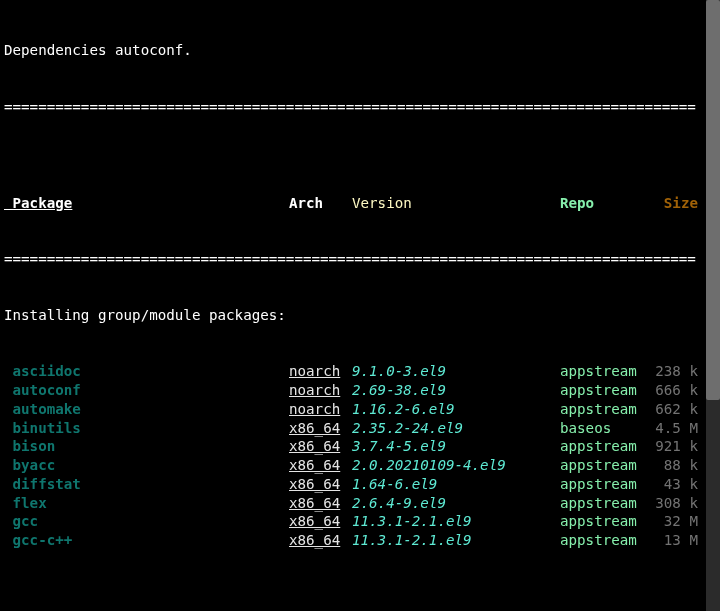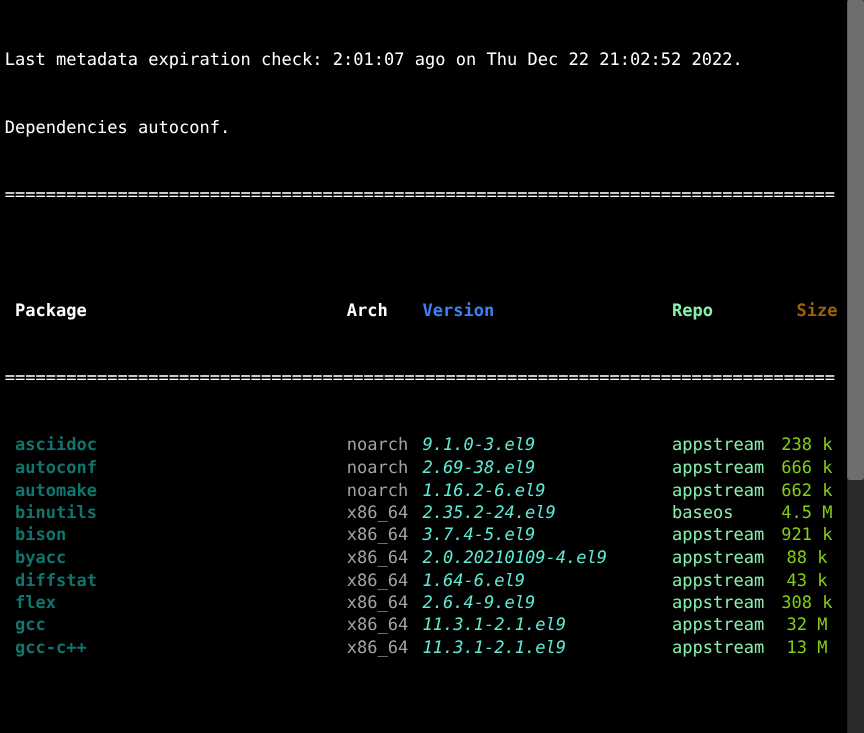--- a/index.html
+++ b/index.html
@@ -16,46 +16,46 @@
     position: relative;
   }
   .screen {
     padding: 4px 4px 0 4px;
     white-space: pre;
   }
   .white { color: #ffffff; }
   .bright { color: #ffffff; font-weight: bold; }
   .row { display:block; }
   .pnm { color:#0f766e; font-weight:bold; display:inline-block; width: 285px; }
-  .arch { color:#a3a3a3; display:inline-block; width: 63px; }
+  .arch { color:#e5e5e5; display:inline-block; width: 63px; text-decoration: underline; }
   .ver { color:#5eead4; display:inline-block; width: 208px; font-style: italic; }
   .repo { color:#86efac; display:inline-block; width: 87px; }
-  .size { color:#84cc16; display:inline-block; text-align:center; width: 51px; }
-  .hdr-pnm { color:#fff; font-weight:bold; display:inline-block; width:285px; }
+  .size { color:#737373; display:inline-block; text-align:right; width: 51px; }
+  .hdr-pnm { color:#fff; font-weight:bold; display:inline-block; width:285px;text-decoration:underline; }
   .hdr-arch { color:#fff; font-weight:bold; display:inline-block; width:63px;margin-top:40px; }
-  .hdr-ver  { color:#3b82f6; font-weight:bold; display:inline-block; width:208px; }
+  .hdr-ver  { color:#fef9c3; font-weight:normal; display:inline-block; width:208px; }
   .hdr-repo { color:#86efac; font-weight:bold; display:inline-block; width:87px; }
   .hdr-size { color:#a16207; font-weight:bold; display:inline-block; text-align:right; width:51px; }
   .rule { color:#fff; overflow:hidden; display:block; }
   
   .scrollbar-track {
     position:absolute; top:0; right:0; width:14px; height:611px;
     background:#2b2b2b;
   }
   .scrollbar-thumb {
     position:absolute; right:0; top:0; width:14px; height:400px;
     background:#6e6e6e; border-radius:2px;
   }
 </style>
 </head>
 <body>
 <div class="screen">
-  <span class="row white">Last metadata expiration check: 2:01:07 ago on Thu Dec 22 21:02:52 2022.</span>
   <span class="row white">Dependencies autoconf.</span>
   <span class="row rule">=================================================================================</span>
   <span class="row"><span class="hdr-pnm"> Package</span><span class="hdr-arch">Arch</span><span class="hdr-ver">Version</span><span class="hdr-repo">Repo</span><span class="hdr-size">Size</span></span>
   <span class="row rule">=================================================================================</span>
+  <span class="row white">Installing group/module packages:</span>
   <div id="pkg-rows"><span class="row"><span class="pnm"> asciidoc</span><span class="arch">noarch</span><span class="ver">9.1.0-3.el9</span><span class="repo">appstream</span><span class="size">238 k</span></span><span class="row"><span class="pnm"> autoconf</span><span class="arch">noarch</span><span class="ver">2.69-38.el9</span><span class="repo">appstream</span><span class="size">666 k</span></span><span class="row"><span class="pnm"> automake</span><span class="arch">noarch</span><span class="ver">1.16.2-6.el9</span><span class="repo">appstream</span><span class="size">662 k</span></span><span class="row"><span class="pnm"> binutils</span><span class="arch">x86_64</span><span class="ver">2.35.2-24.el9</span><span class="repo">baseos</span><span class="size">4.5 M</span></span><span class="row"><span class="pnm"> bison</span><span class="arch">x86_64</span><span class="ver">3.7.4-5.el9</span><span class="repo">appstream</span><span class="size">921 k</span></span><span class="row"><span class="pnm"> byacc</span><span class="arch">x86_64</span><span class="ver">2.0.20210109-4.el9</span><span class="repo">appstream</span><span class="size">88 k</span></span><span class="row"><span class="pnm"> diffstat</span><span class="arch">x86_64</span><span class="ver">1.64-6.el9</span><span class="repo">appstream</span><span class="size">43 k</span></span><span class="row"><span class="pnm"> flex</span><span class="arch">x86_64</span><span class="ver">2.6.4-9.el9</span><span class="repo">appstream</span><span class="size">308 k</span></span><span class="row"><span class="pnm"> gcc</span><span class="arch">x86_64</span><span class="ver">11.3.1-2.1.el9</span><span class="repo">appstream</span><span class="size">32 M</span></span><span class="row"><span class="pnm"> gcc-c++</span><span class="arch">x86_64</span><span class="ver">11.3.1-2.1.el9</span><span class="repo">appstream</span><span class="size">13 M</span></span></div>
 </div>
 
 <div class="scrollbar-track">
   <div class="scrollbar-thumb"></div>
 </div>
 
 </body></html>

